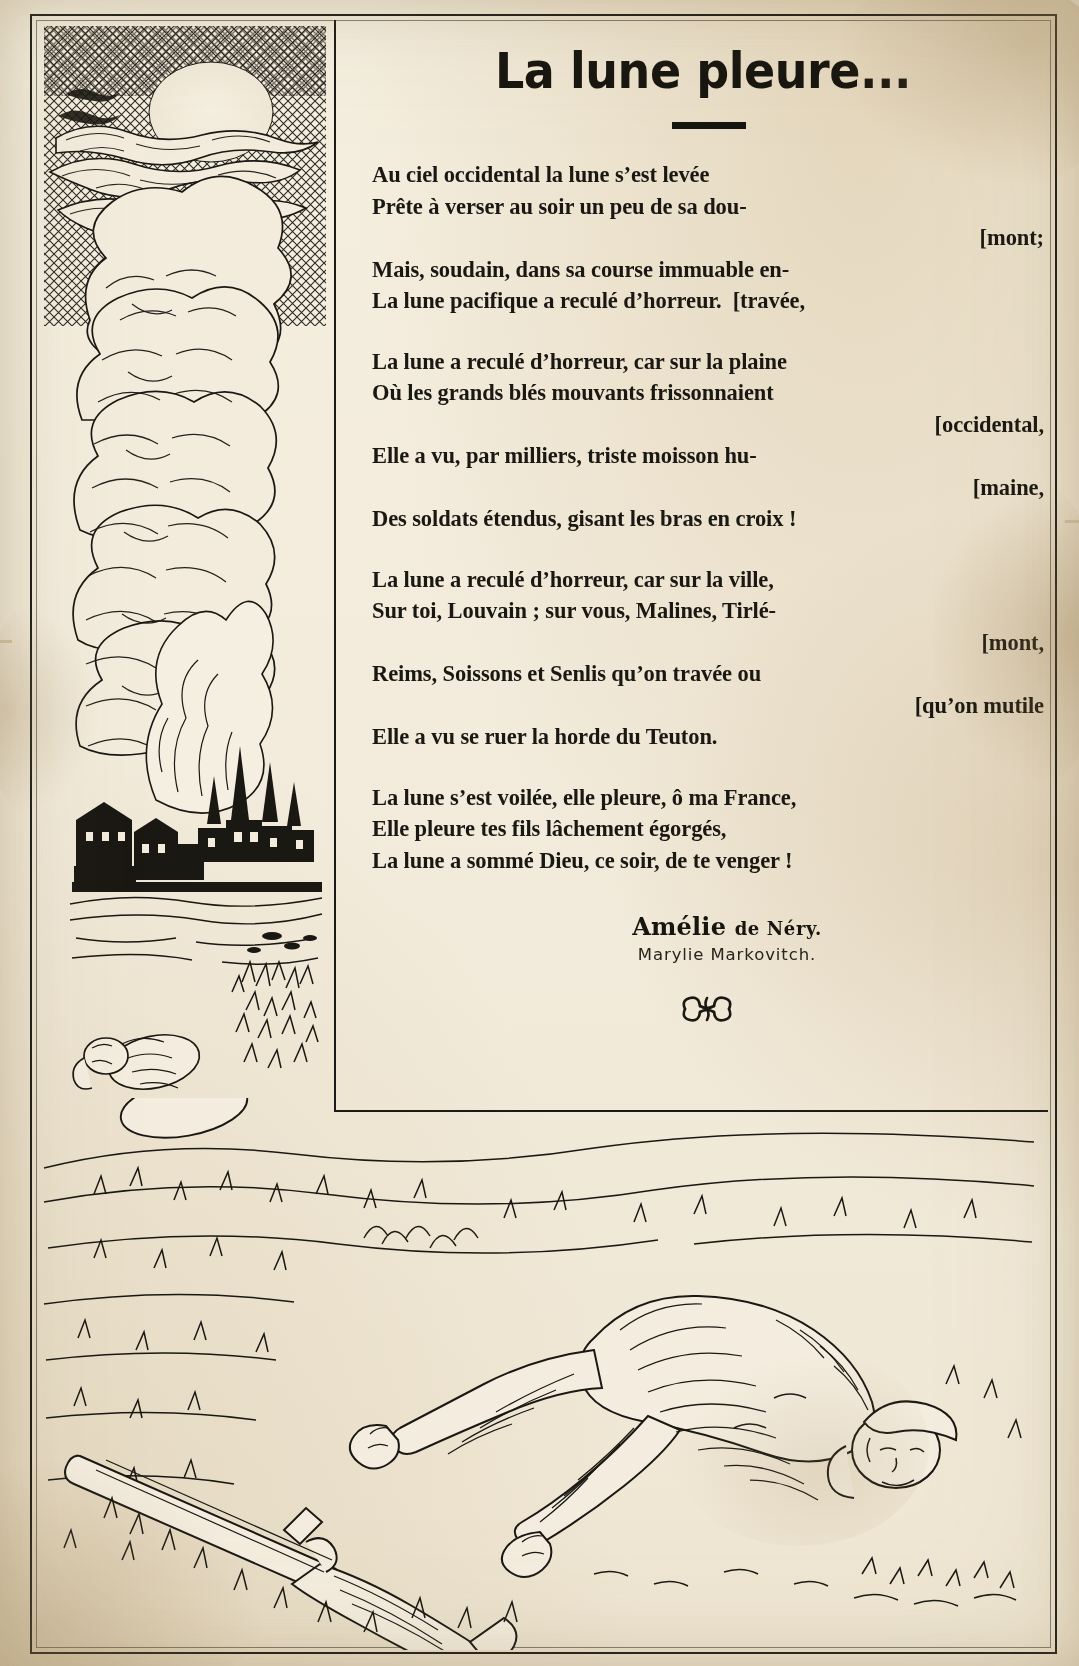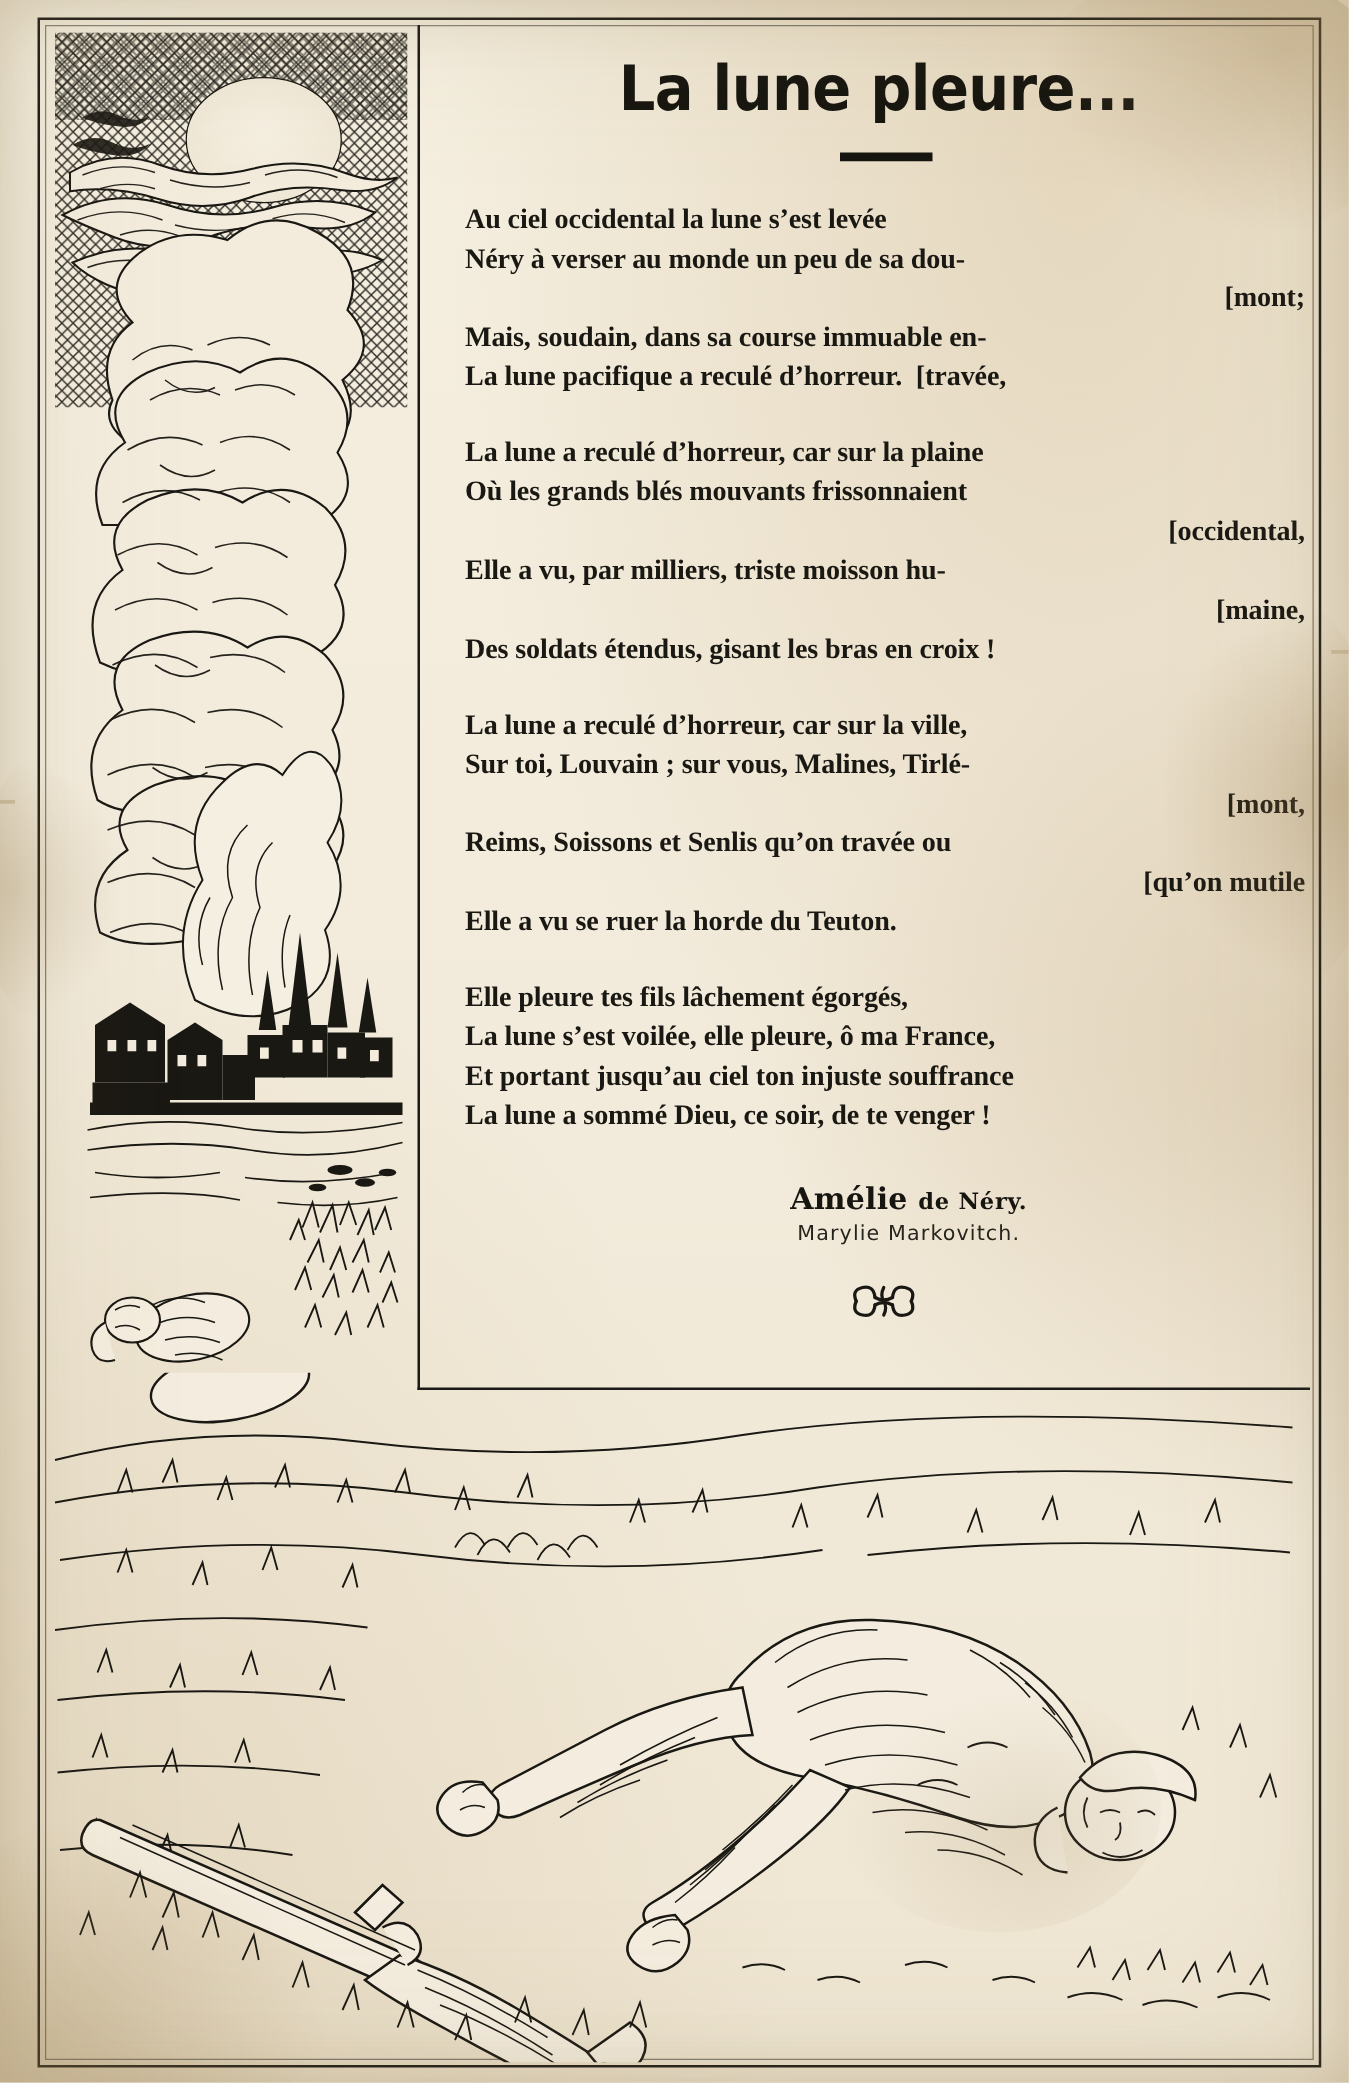--- a/index.html
+++ b/index.html
@@ -350,21 +350,21 @@
   <div class="rule-h"></div>
 
   <div class="panel">
 
     <div class="title">La lune pleure...</div>
     <div class="title-rule"></div>
 
     <div class="poem" id="poem">
         <div class="stanza">
           <div class="vline">Au ciel occidental la lune s’est levée</div>
-          <div class="vline">Néry à verser au monde un peu de sa dou-</div>
+          <div class="vline">Prête à verser au soir un peu de sa dou-</div>
           <div class="runover">[mont;</div>
           <div class="vline">Mais, soudain, dans sa course immuable en-</div>
           <div class="vline">La lune pacifique a reculé d’horreur.  [travée,</div>
         </div>
         <div class="stanza">
           <div class="vline">La lune a reculé d’horreur, car sur la plaine</div>
           <div class="vline">Où les grands blés mouvants frissonnaient</div>
           <div class="runover">[occidental,</div>
           <div class="vline">Elle a vu, par milliers, triste moisson hu-</div>
           <div class="runover">[maine,</div>
@@ -372,23 +372,22 @@
         </div>
         <div class="stanza">
           <div class="vline">La lune a reculé d’horreur, car sur la ville,</div>
           <div class="vline">Sur toi, Louvain ; sur vous, Malines, Tirlé-</div>
           <div class="runover">[mont,</div>
           <div class="vline">Reims, Soissons et Senlis qu’on travée ou</div>
           <div class="runover">[qu’on mutile</div>
           <div class="vline">Elle a vu se ruer la horde du Teuton.</div>
         </div>
         <div class="stanza">
+          <div class="vline">La lune s’est voilée, elle pleure, ô ma France,</div>
           <div class="vline">Elle pleure tes fils lâchement égorgés,</div>
-          <div class="vline">La lune s’est voilée, elle pleure, ô ma France,</div>
-          <div class="vline">Et portant jusqu’au ciel ton injuste souffrance</div>
           <div class="vline">La lune a sommé Dieu, ce soir, de te venger !</div>
         </div>
       </div>
 
     <div class="sig">
       <div class="sig-name">
         <span>Amélie </span><span class="sc">de </span><span class="sc">Néry.</span>
       </div>
       <div class="sig-alias">Marylie Markovitch.</div>
     </div>

